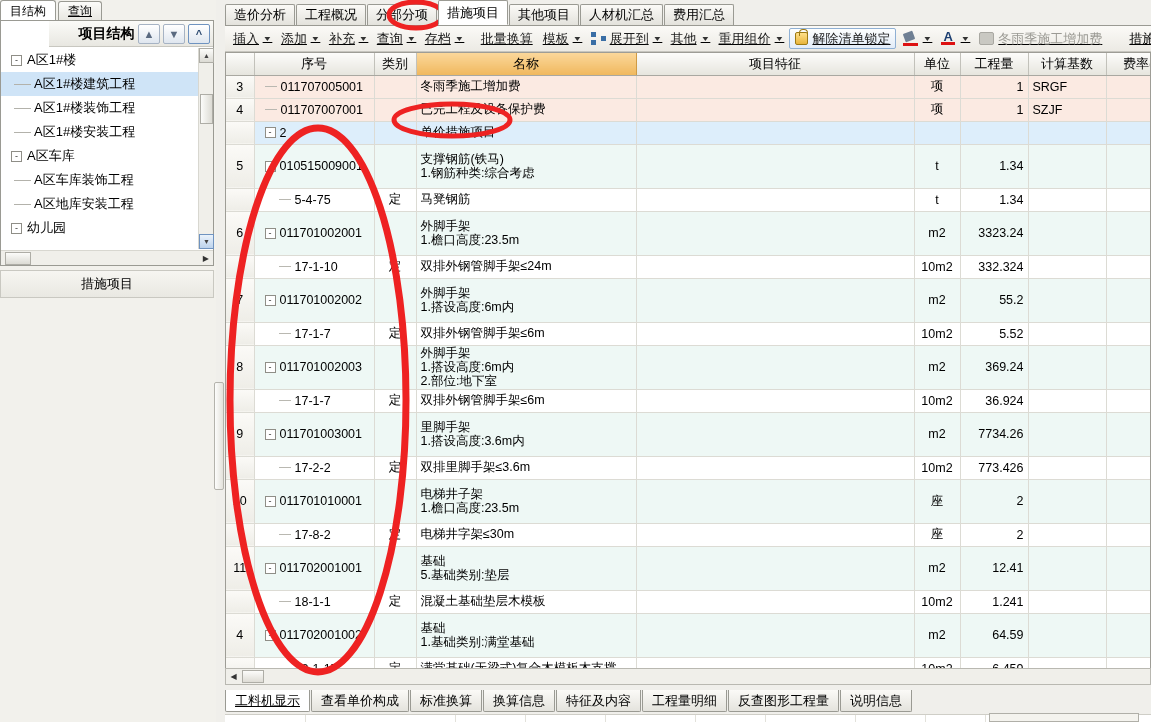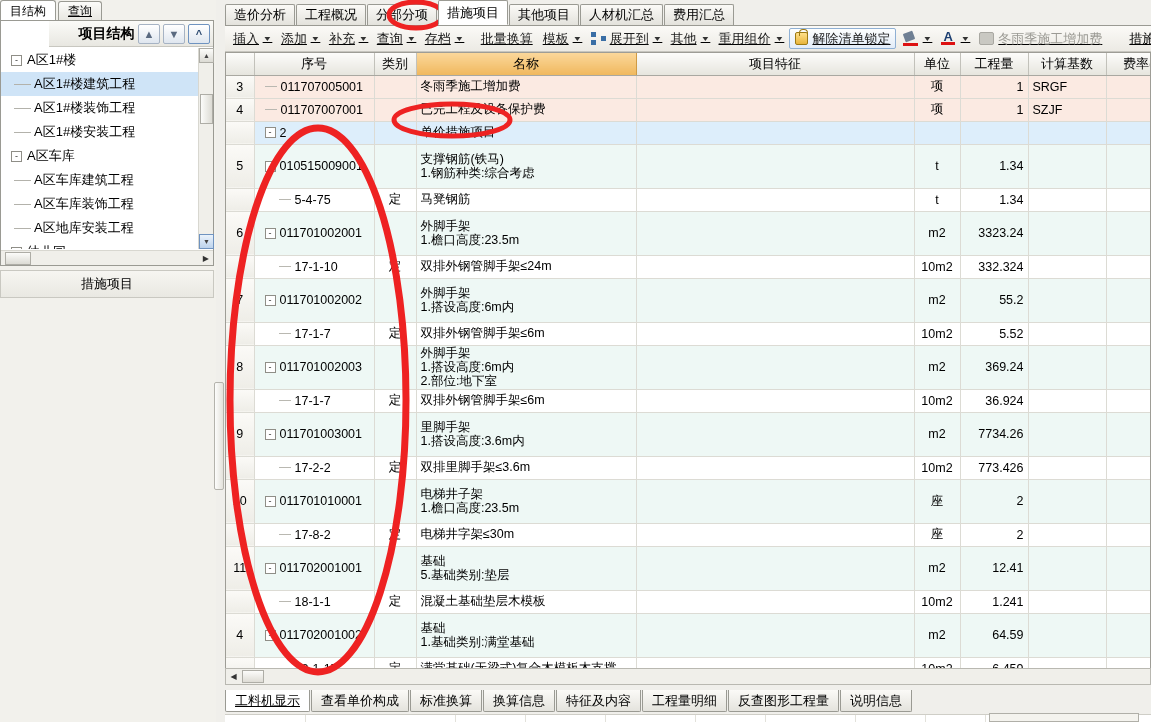--- a/index.html
+++ b/index.html
@@ -323,25 +323,20 @@
             <span class="tnode-label">A区1#楼安装工程</span>
           </div>
           <div class="tnode">
             <span class="lead"></span>
             <span class="expander">-</span>
             <span class="tnode-label">A区车库</span>
           </div>
           <div class="tnode">
             <span class="lead"></span>
             <span class="elbow"></span>
-            <span class="tnode-label">A区车库建筑工程</span>
-          </div>
-          <div class="tnode">
-            <span class="lead"></span>
-            <span class="elbow"></span>
             <span class="tnode-label">A区车库装饰工程</span>
           </div>
           <div class="tnode">
             <span class="lead"></span>
             <span class="elbow"></span>
             <span class="tnode-label">A区地库安装工程</span>
           </div>
           <div class="tnode">
             <span class="lead"></span>
             <span class="expander">-</span>

